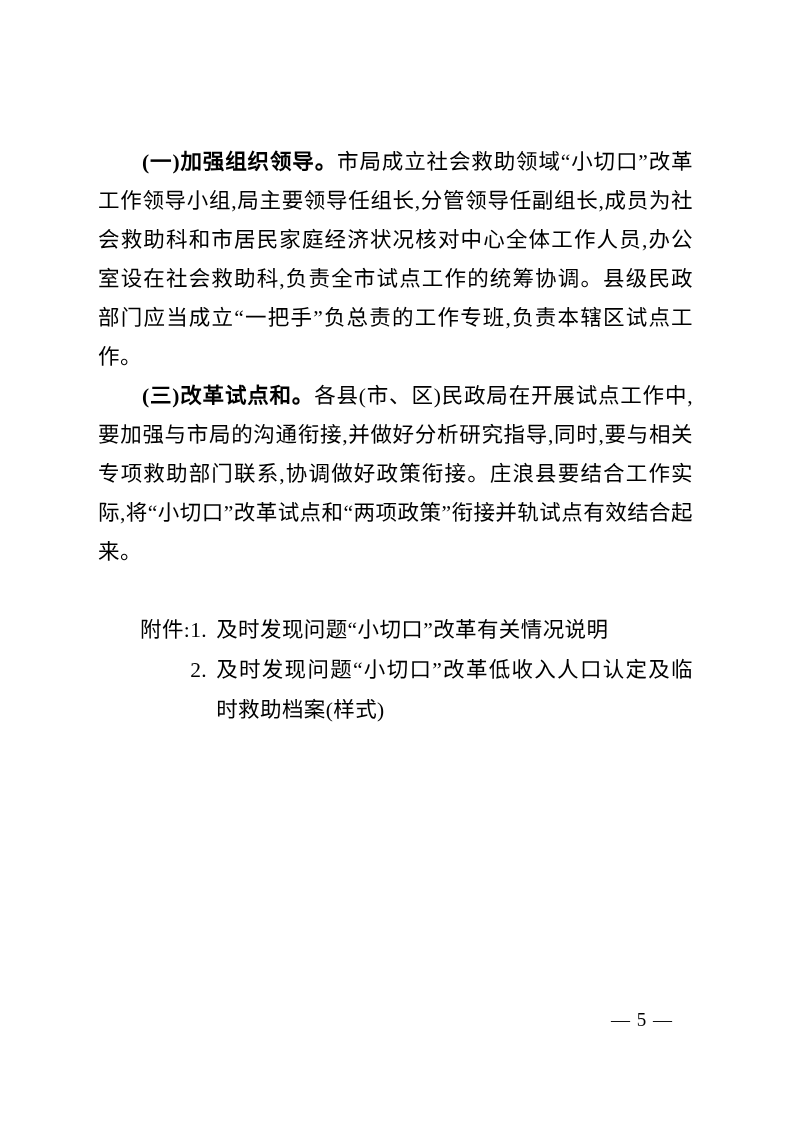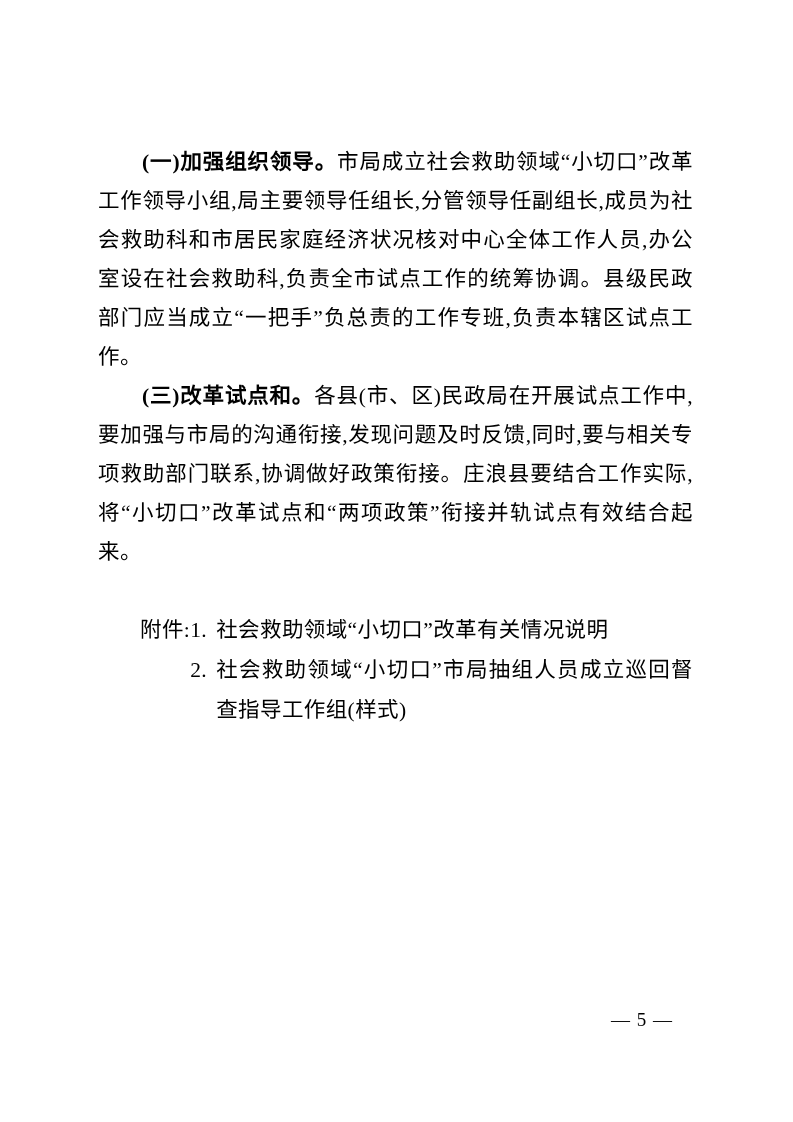--- a/index.html
+++ b/index.html
@@ -74,32 +74,32 @@
 </head>
 <body>
 
 <div class="page">
 
   <div class="content">
 
     <p class="para"><span class="para-heading">(一)加强组织领导。</span><span>市局成立社会救助领域“小切口”改革工作领导小组,局主要领导任组长,分管领导任副组长,成员为社会救助科和市居民家庭经济状况核对中心全体工作人员,办公室设在社会救助科,负责全市试点工作的统筹协调。县级民政部门应当成立“一把手”负总责的工作专班,负责本辖区试点工作。</span></p>
 
 
-    <p class="para"><span class="para-heading">(三)改革试点和。</span><span>各县(市、区)民政局在开展试点工作中,要加强与市局的沟通衔接,发现问题及时反馈,同时,要与相关专项救助部门联系,协调做好政策衔接。庄浪县要结合工作实际,将“小切口”改革试点和“两项政策”衔接并轨试点有效结合起来。</span></p>
+    <p class="para"><span class="para-heading">(三)改革试点和。</span><span>各县(市、区)民政局在开展试点工作中,要加强与市局的沟通衔接,并做好分析研究指导,同时,要与相关专项救助部门联系,协调做好政策衔接。庄浪县要结合工作实际,将“小切口”改革试点和“两项政策”衔接并轨试点有效结合起来。</span></p>
 
     <div class="attachments">
       <span class="att-label">附件:</span>
       <div class="att-list">
         <div class="att-item">
           <span class="att-num">1.</span>
-          <span class="att-text">社会救助领域“小切口”改革有关情况说明</span>
+          <span class="att-text">及时发现问题“小切口”改革有关情况说明</span>
         </div>
         <div class="att-item">
           <span class="att-num">2.</span>
-          <span class="att-text">社会救助领域“小切口”市局抽组人员成立巡回督查指导工作组(样式)</span>
+          <span class="att-text">及时发现问题“小切口”改革低收入人口认定及临时救助档案(样式)</span>
         </div>
       </div>
     </div>
 
   </div>
 
   <div class="page-number">— 5 —</div>
 
 </div>
 

